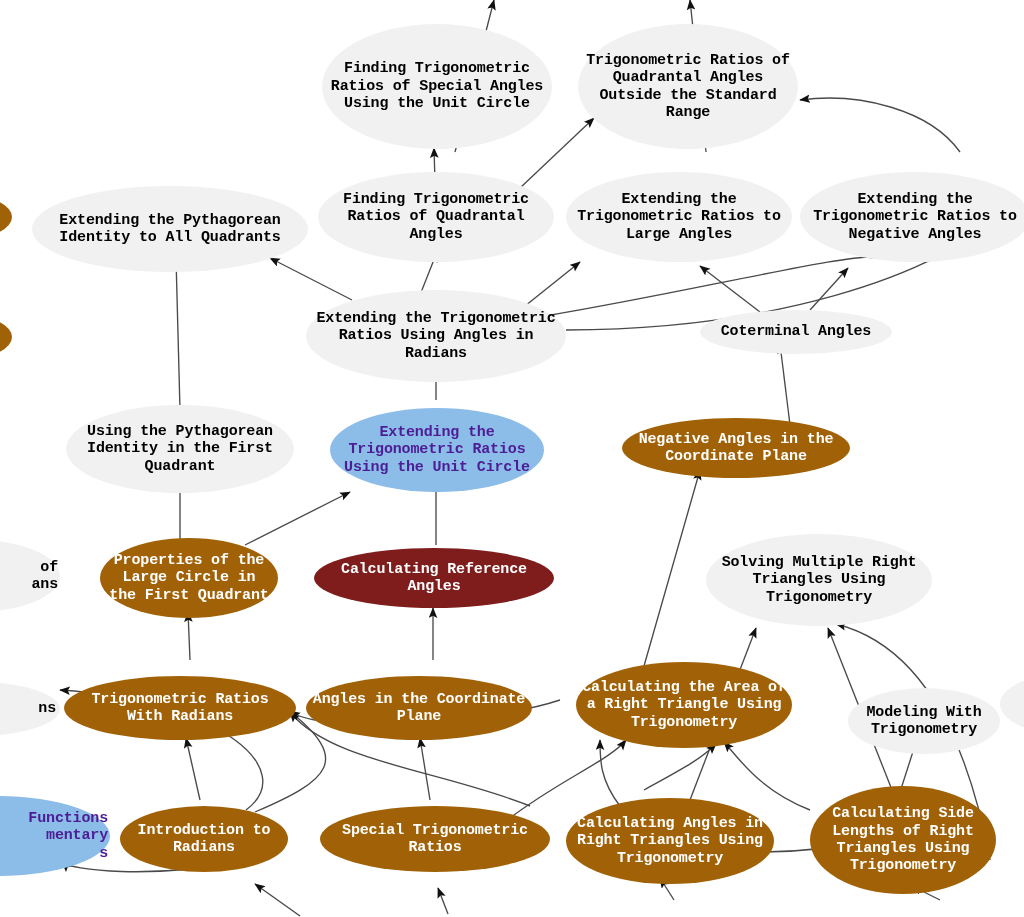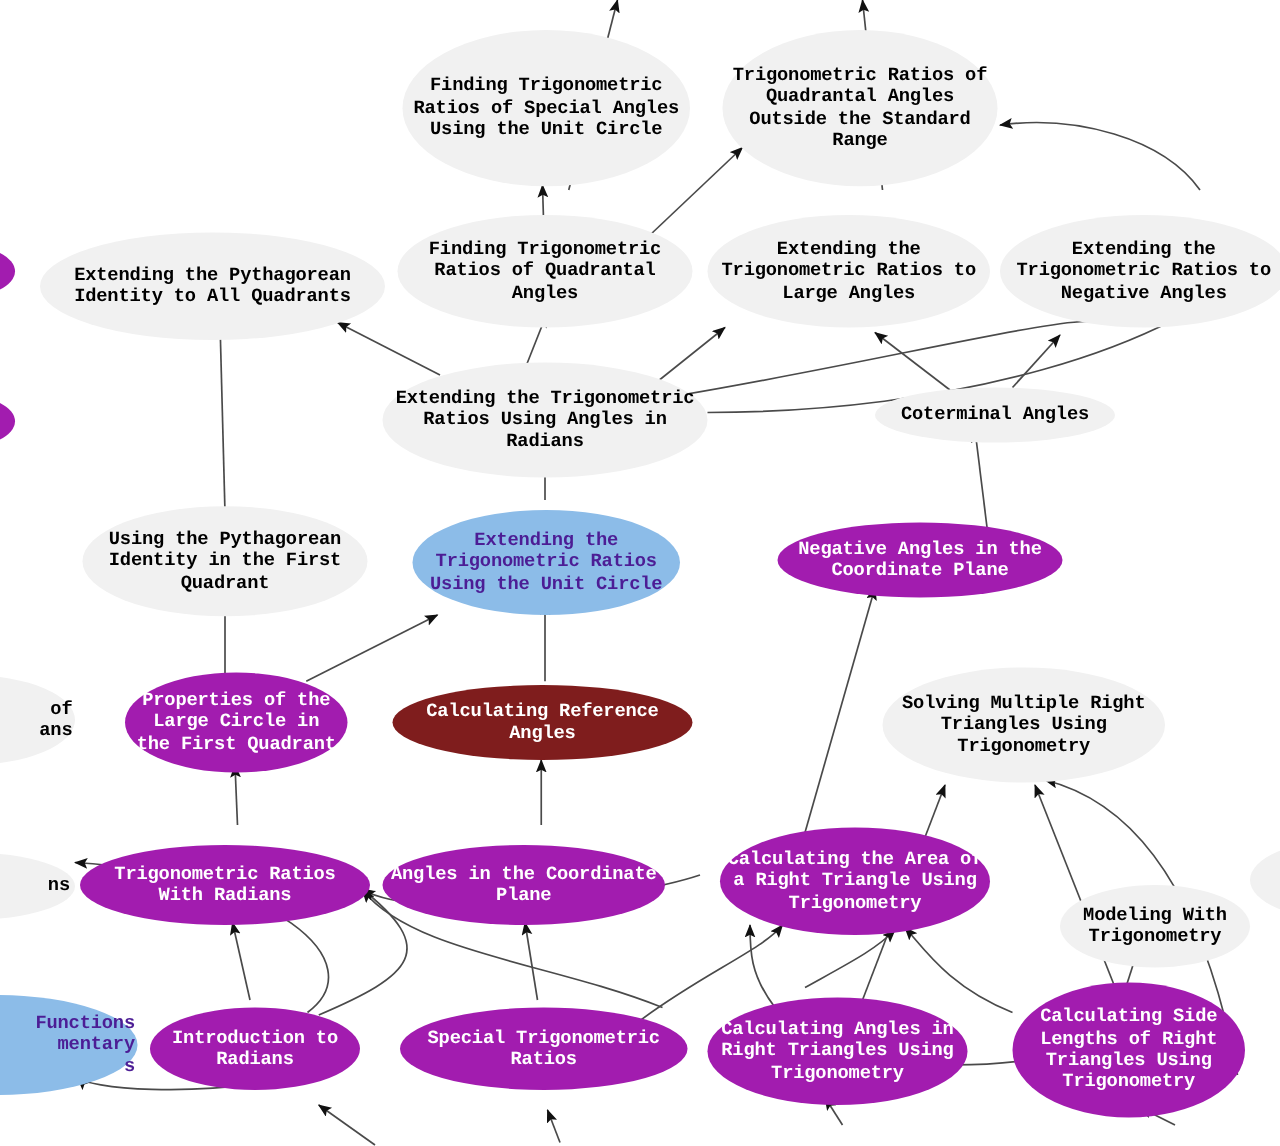--- a/index.html
+++ b/index.html
@@ -39,21 +39,21 @@
     letter-spacing:-0.15px;
     cursor:pointer;
     user-select:none;
   }
   .node .node-label{
     display:block;
     padding:0 6px;
     width:100%;
   }
   .n-gray{ background:#f1f1f1; color:#000000; }
-  .n-blue-dark{ background:#a21caf; color:#ffffff; }
+  .n-blue-dark{ background:#a16207; color:#ffffff; }
   .n-blue-mid{ background:#7f1d1d; color:#ffffff; }
   .n-blue-light{ background:#8cbce8; color:#4c1d95; }
   .fs-12{ font-size:15px;font-family:Liberation Mono, monospace; }
 </style>
 </head>
 <body>
 
 <div id="graph-canvas">
 
   <svg id="edge-layer" viewBox="0 0 1024 917" width="1024" height="917" xmlns="http://www.w3.org/2000/svg">
@@ -179,21 +179,21 @@
     </div>
 
     <div class="node n-blue-dark fs-12" style="left:306px;top:676px;width:226px;height:64px;">
       <span class="node-label">Angles in the Coordinate Plane</span>
     </div>
 
     <div class="node n-blue-dark fs-12" style="left:576px;top:662px;width:216px;height:86px;">
       <span class="node-label">Calculating the Area of a Right Triangle Using Trigonometry</span>
     </div>
 
-    <div class="node n-gray fs-12" style="left:848px;top:708px;width:152px;height:66px;text-align:center;">
+    <div class="node n-gray fs-12" style="left:848px;top:688px;width:152px;height:66px;text-align:center;">
       <span class="node-label">Modeling With Trigonometry</span>
     </div>
 
     <div class="node n-blue-dark fs-12" style="left:120px;top:806px;width:168px;height:66px;">
       <span class="node-label">Introduction to Radians</span>
     </div>
 
     <div class="node n-blue-dark fs-12" style="left:320px;top:806px;width:230px;height:66px;">
       <span class="node-label">Special Trigonometric Ratios</span>
     </div>

